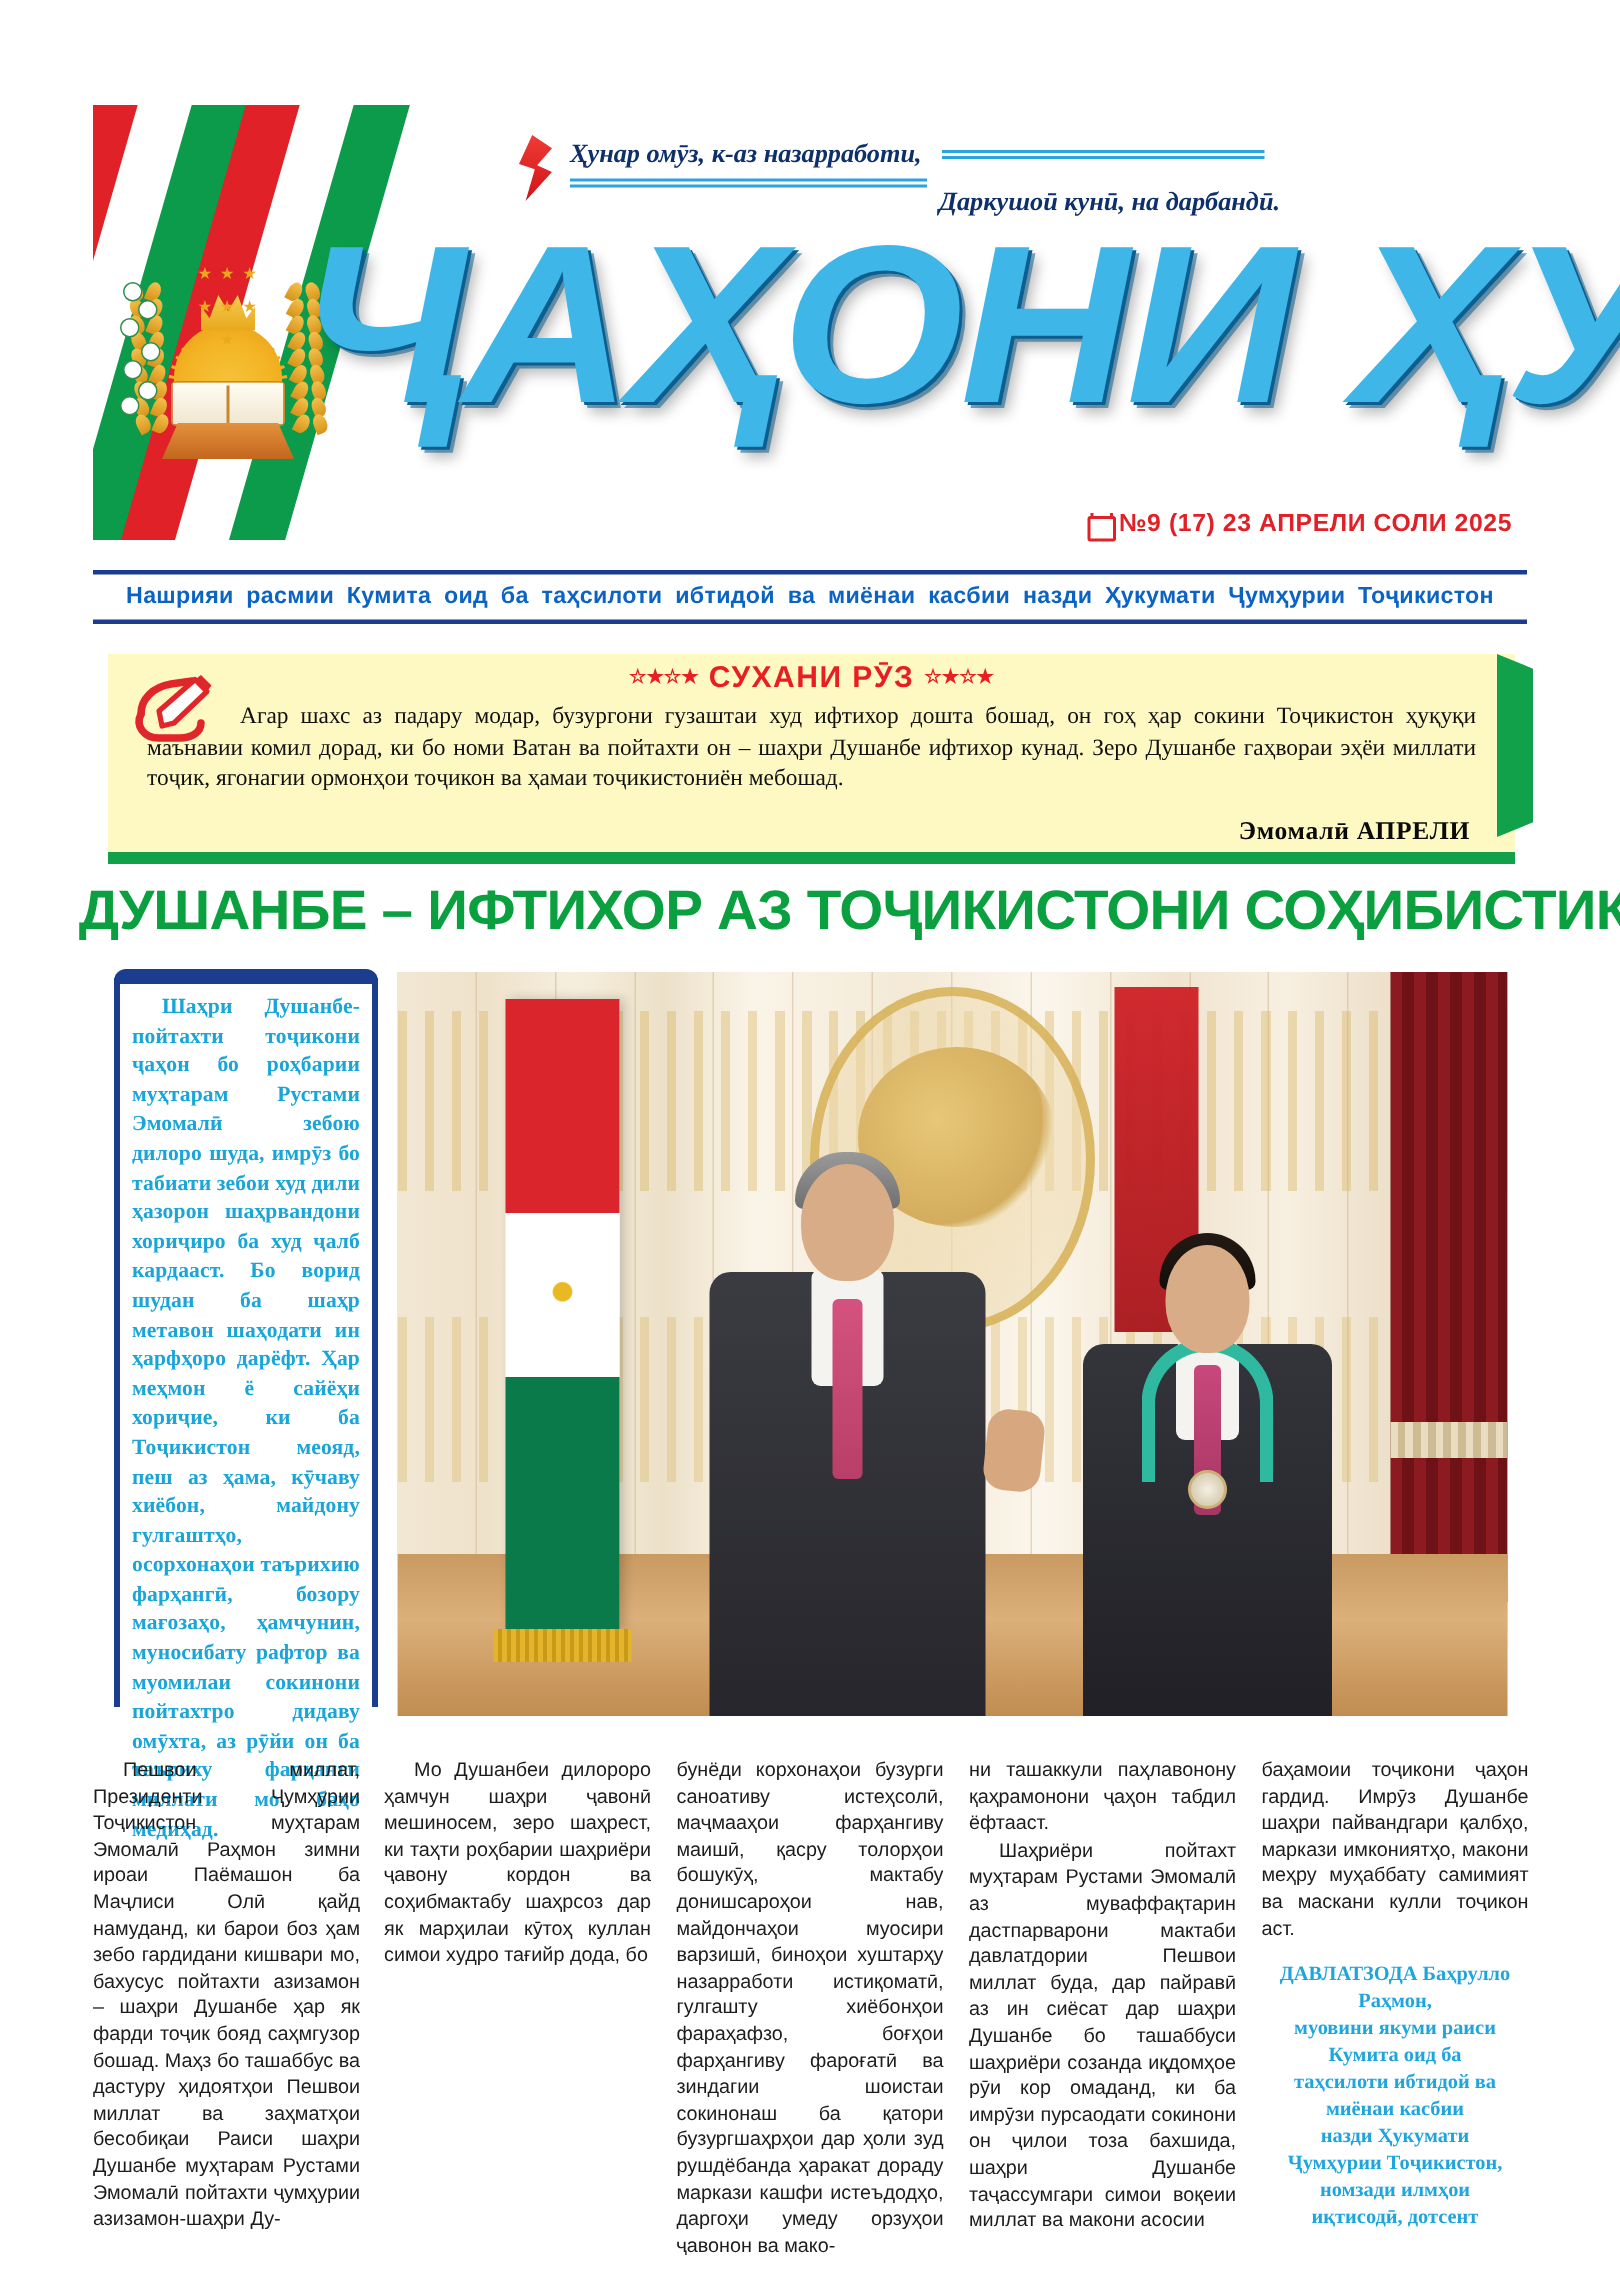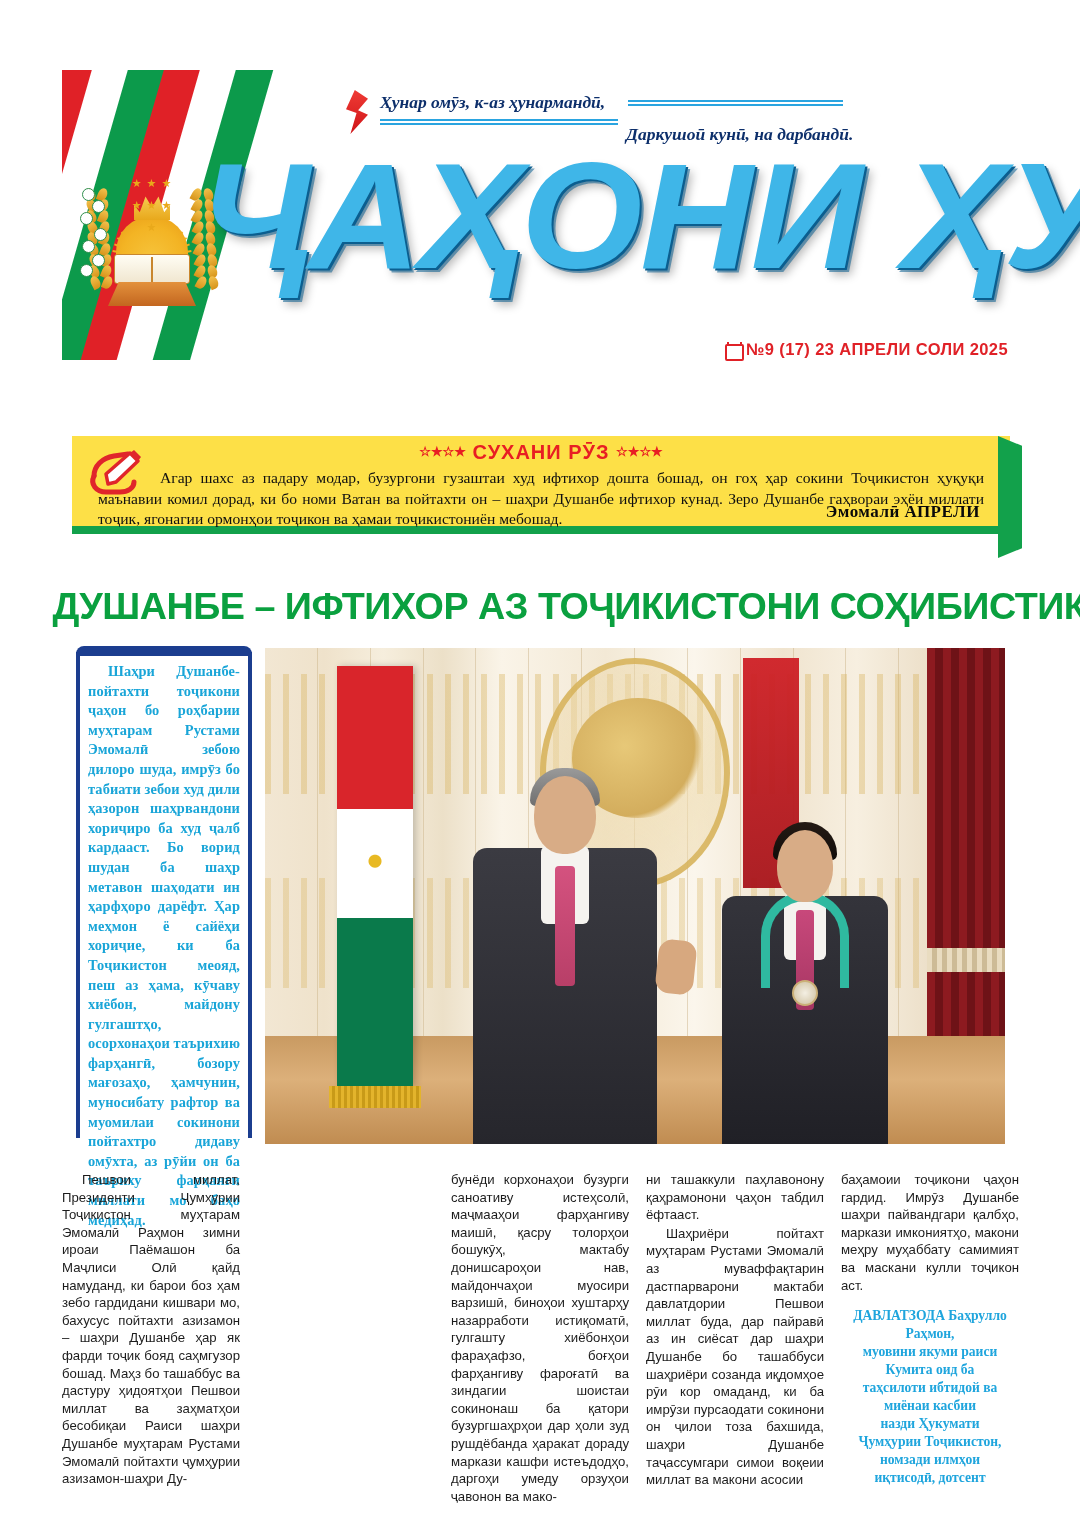--- a/index.html
+++ b/index.html
@@ -148,22 +148,22 @@
     border-top: 3px solid #1b3d8f; border-bottom: 3px solid #1b3d8f;
     display: flex; align-items: center; justify-content: center;
   }
   .subbar .t {
     font-size: 15.5px; font-weight: bold; color: #0b63c4;
     letter-spacing: .2px; word-spacing: 4px; white-space: nowrap;
   }
 
   
   .quotebox {
-    position: absolute; left: 72px; top: 436px; width: 938px; height: 90px;
-    background: #fde047;
+    position: absolute; left: 72px; top: 436px; width: 938px; height: 132px;
+    background: #fef9c3;
     padding-left: 25px;
   }
   .quotebox .green-tab {
     position: absolute; right: -12px; top: 0; width: 24px; height: 122px;
     background: #12a14b;
     clip-path: polygon(0 0, 100% 8%, 100% 92%, 0 100%);
   }
   .quotebox .green-bottom {
     position: absolute; left: 0; bottom: -8px; width: 938px; height: 8px; background: #12a14b;
   }
@@ -397,36 +397,39 @@
           <i style="left: 14px; top: 18px;"></i>
           <i style="left: 4px; top: 58px;"></i>
           <i style="left: 16px; top: 46px;"></i>
           <i style="left: 2px; top: 82px;"></i>
           <i style="left: 14px; top: 72px;"></i>
         </div>
     </div>
 
     <div class="tagline-wrap">
       <span class="tagline-spark"></span>
-      <div class="tagline1">Ҳунар омӯз, к-аз ҳунармандӣ,</div>
+      <div class="tagline1">Ҳунар омӯз, к-аз назарработи,</div>
       <div class="tl-rule1"></div>
       <div class="tl-rule2"></div>
       <div class="tagline2">Даркушоӣ кунӣ, на дарбандӣ.</div>
     </div>
 
     <div class="wordmark">
       <div class="txt">ҶАҲОНИ ҲУНАР</div>
     </div>
 
     <div class="issue-line">
       <span class="cal-icon"></span>
       <span>№9 (17) 23 АПРЕЛИ СОЛИ 2025</span>
     </div>
   </div>
 
+  <div class="subbar">
+    <div class="t">Нашрияи расмии Кумита оид ба таҳсилоти ибтидой ва миёнаи касбии назди Ҳукумати Ҷумҳурии Тоҷикистон</div>
+  </div>
 
   <div class="quotebox">
     <div class="green-tab"></div>
     <div class="green-bottom"></div>
 
     <svg class="pen-icon" viewBox="0 0 56 48">
       <path d="M6 28 C2 36 8 44 18 44 L32 44 C40 44 46 40 46 34" fill="none" stroke="#e0252b" stroke-width="5" stroke-linecap="round"></path>
       <path d="M6 28 C6 18 14 10 26 8 L40 6" fill="none" stroke="#e0252b" stroke-width="5" stroke-linecap="round"></path>
       <path d="M20 36 L18 26 L42 5 L50 13 L28 34 Z" fill="#ffffff" stroke="#e0252b" stroke-width="3.5" stroke-linejoin="round"></path>
       <path d="M42 5 L50 13 L53 9 L46 2 Z" fill="#e0252b"></path>
@@ -493,20 +496,21 @@
     <div class="hands"></div>
   </div>
 
   <div class="cols">
 
     <div class="col c1">
       <p>Пешвои миллат, Президенти Ҷумҳурии Тоҷикистон муҳтарам Эмомалӣ Раҳмон зимни ироаи Паёмашон ба Маҷлиси Олӣ қайд намуданд, ки барои боз ҳам зебо гардидани кишвари мо, бахусус пойтахти азизамон – шаҳри Душанбе ҳар як фарди тоҷик бояд саҳмгузор бошад. Маҳз бо ташаббус ва дастуру ҳидоятҳои Пешвои миллат ва заҳматҳои бесобиқаи Раиси шаҳри Душанбе муҳтарам Рустами Эмомалӣ пойтахти ҷумҳурии азизамон-шаҳри Ду-</p>
     </div>
 
     <div class="col c2">
+      <p>Мо Душанбеи дилороро ҳамчун шаҳри ҷавонӣ мешиносем, зеро шаҳрест, ки таҳти роҳбарии шаҳриёри ҷавону кордон ва соҳибмактабу шаҳрсоз дар як марҳилаи кӯтоҳ куллан симои худро тағийр дода, бо</p>
     </div>
 
     <div class="col c3">
       <p class="noind">бунёди корхонаҳои бузурги саноативу истеҳсолӣ, маҷмааҳои фарҳангиву маишӣ, қасру толорҳои бошукӯҳ, мактабу донишсароҳои нав, майдончаҳои муосири варзишӣ, биноҳои хуштарҳу назарработи истиқоматӣ, гулгашту хиёбонҳои фараҳафзо, боғҳои фарҳангиву фароғатӣ ва зиндагии шоистаи сокинонаш ба қатори бузургшаҳрҳои дар ҳоли зуд рушдёбанда ҳаракат дораду маркази кашфи истеъдодҳо, даргоҳи умеду орзуҳои ҷавонон ва мако-</p>
     </div>
 
     <div class="col c4">
       <p class="noind">ни ташаккули паҳлавонону қаҳрамонони ҷаҳон табдил ёфтааст.</p>
       <p>Шаҳриёри пойтахт муҳтарам Рустами Эмомалӣ аз муваффақтарин дастпарварони мактаби давлатдории Пешвои миллат буда, дар пайравӣ аз ин сиёсат дар шаҳри Душанбе бо ташаббуси шаҳриёри созанда иқдомҳое рӯи кор омаданд, ки ба имрӯзи пурсаодати сокинони он ҷилои тоза бахшида, шаҳри Душанбе таҷассумгари симои воқеии миллат ва макони асосии</p>
     </div>

